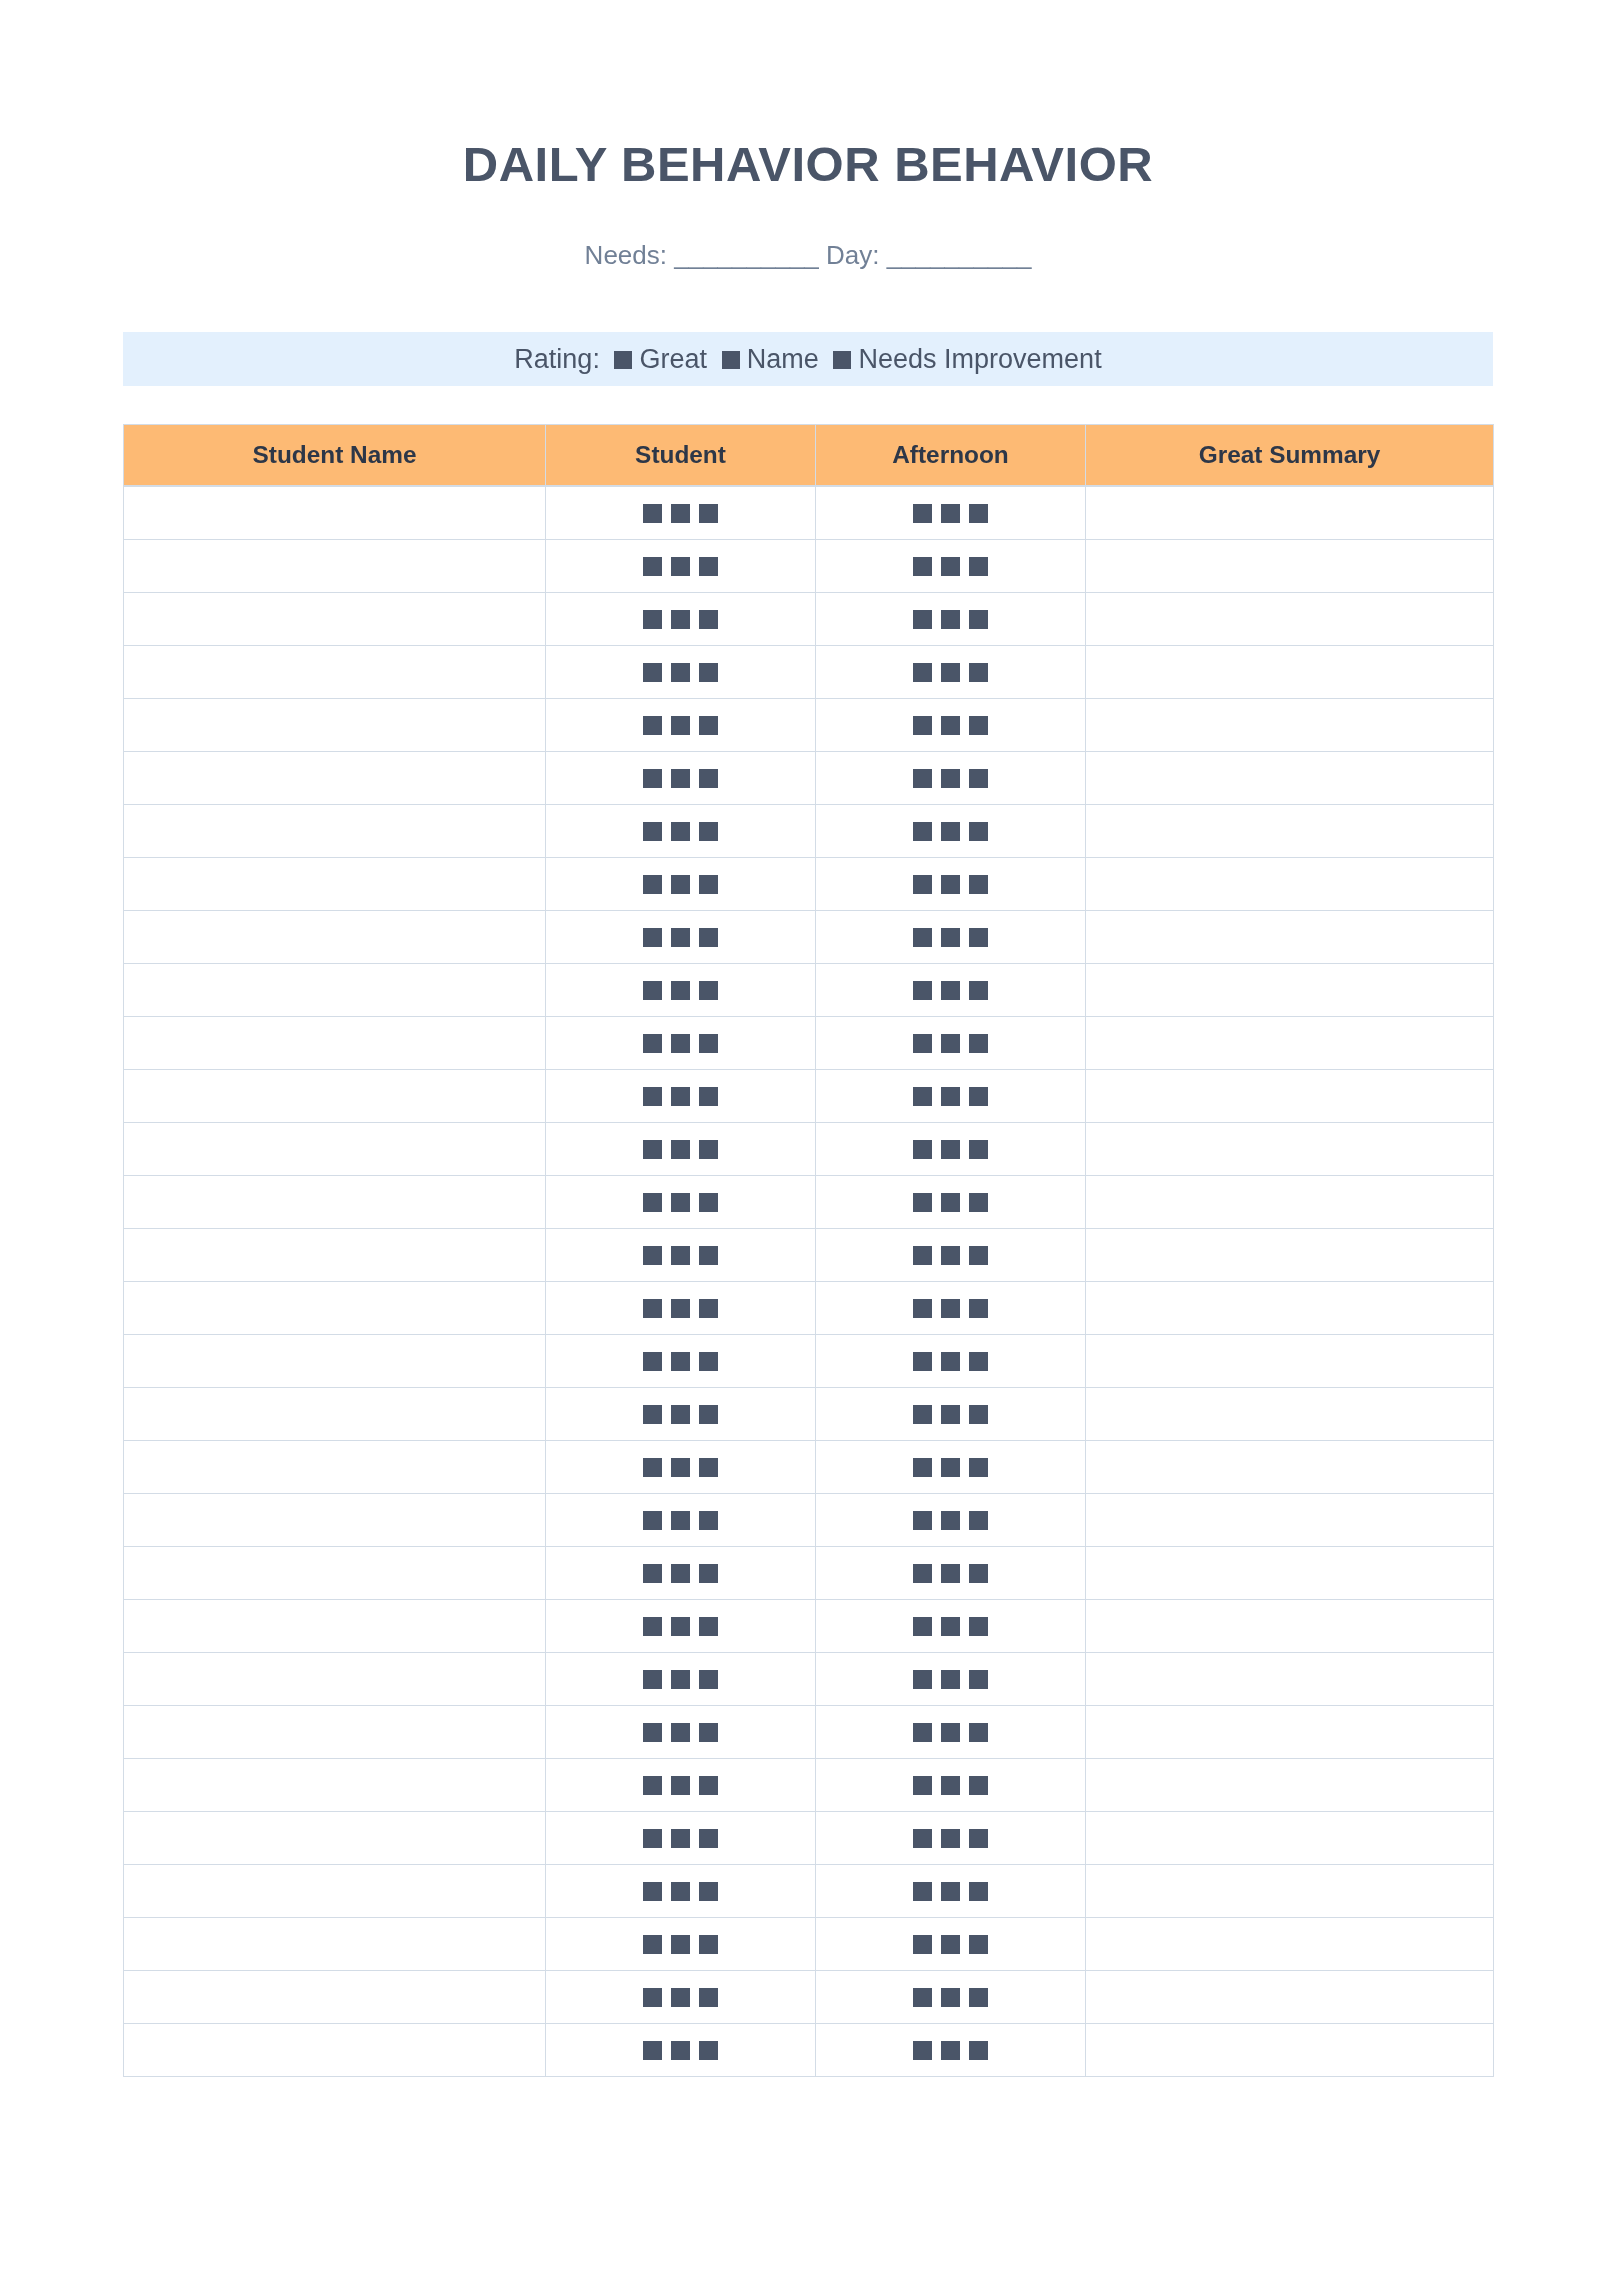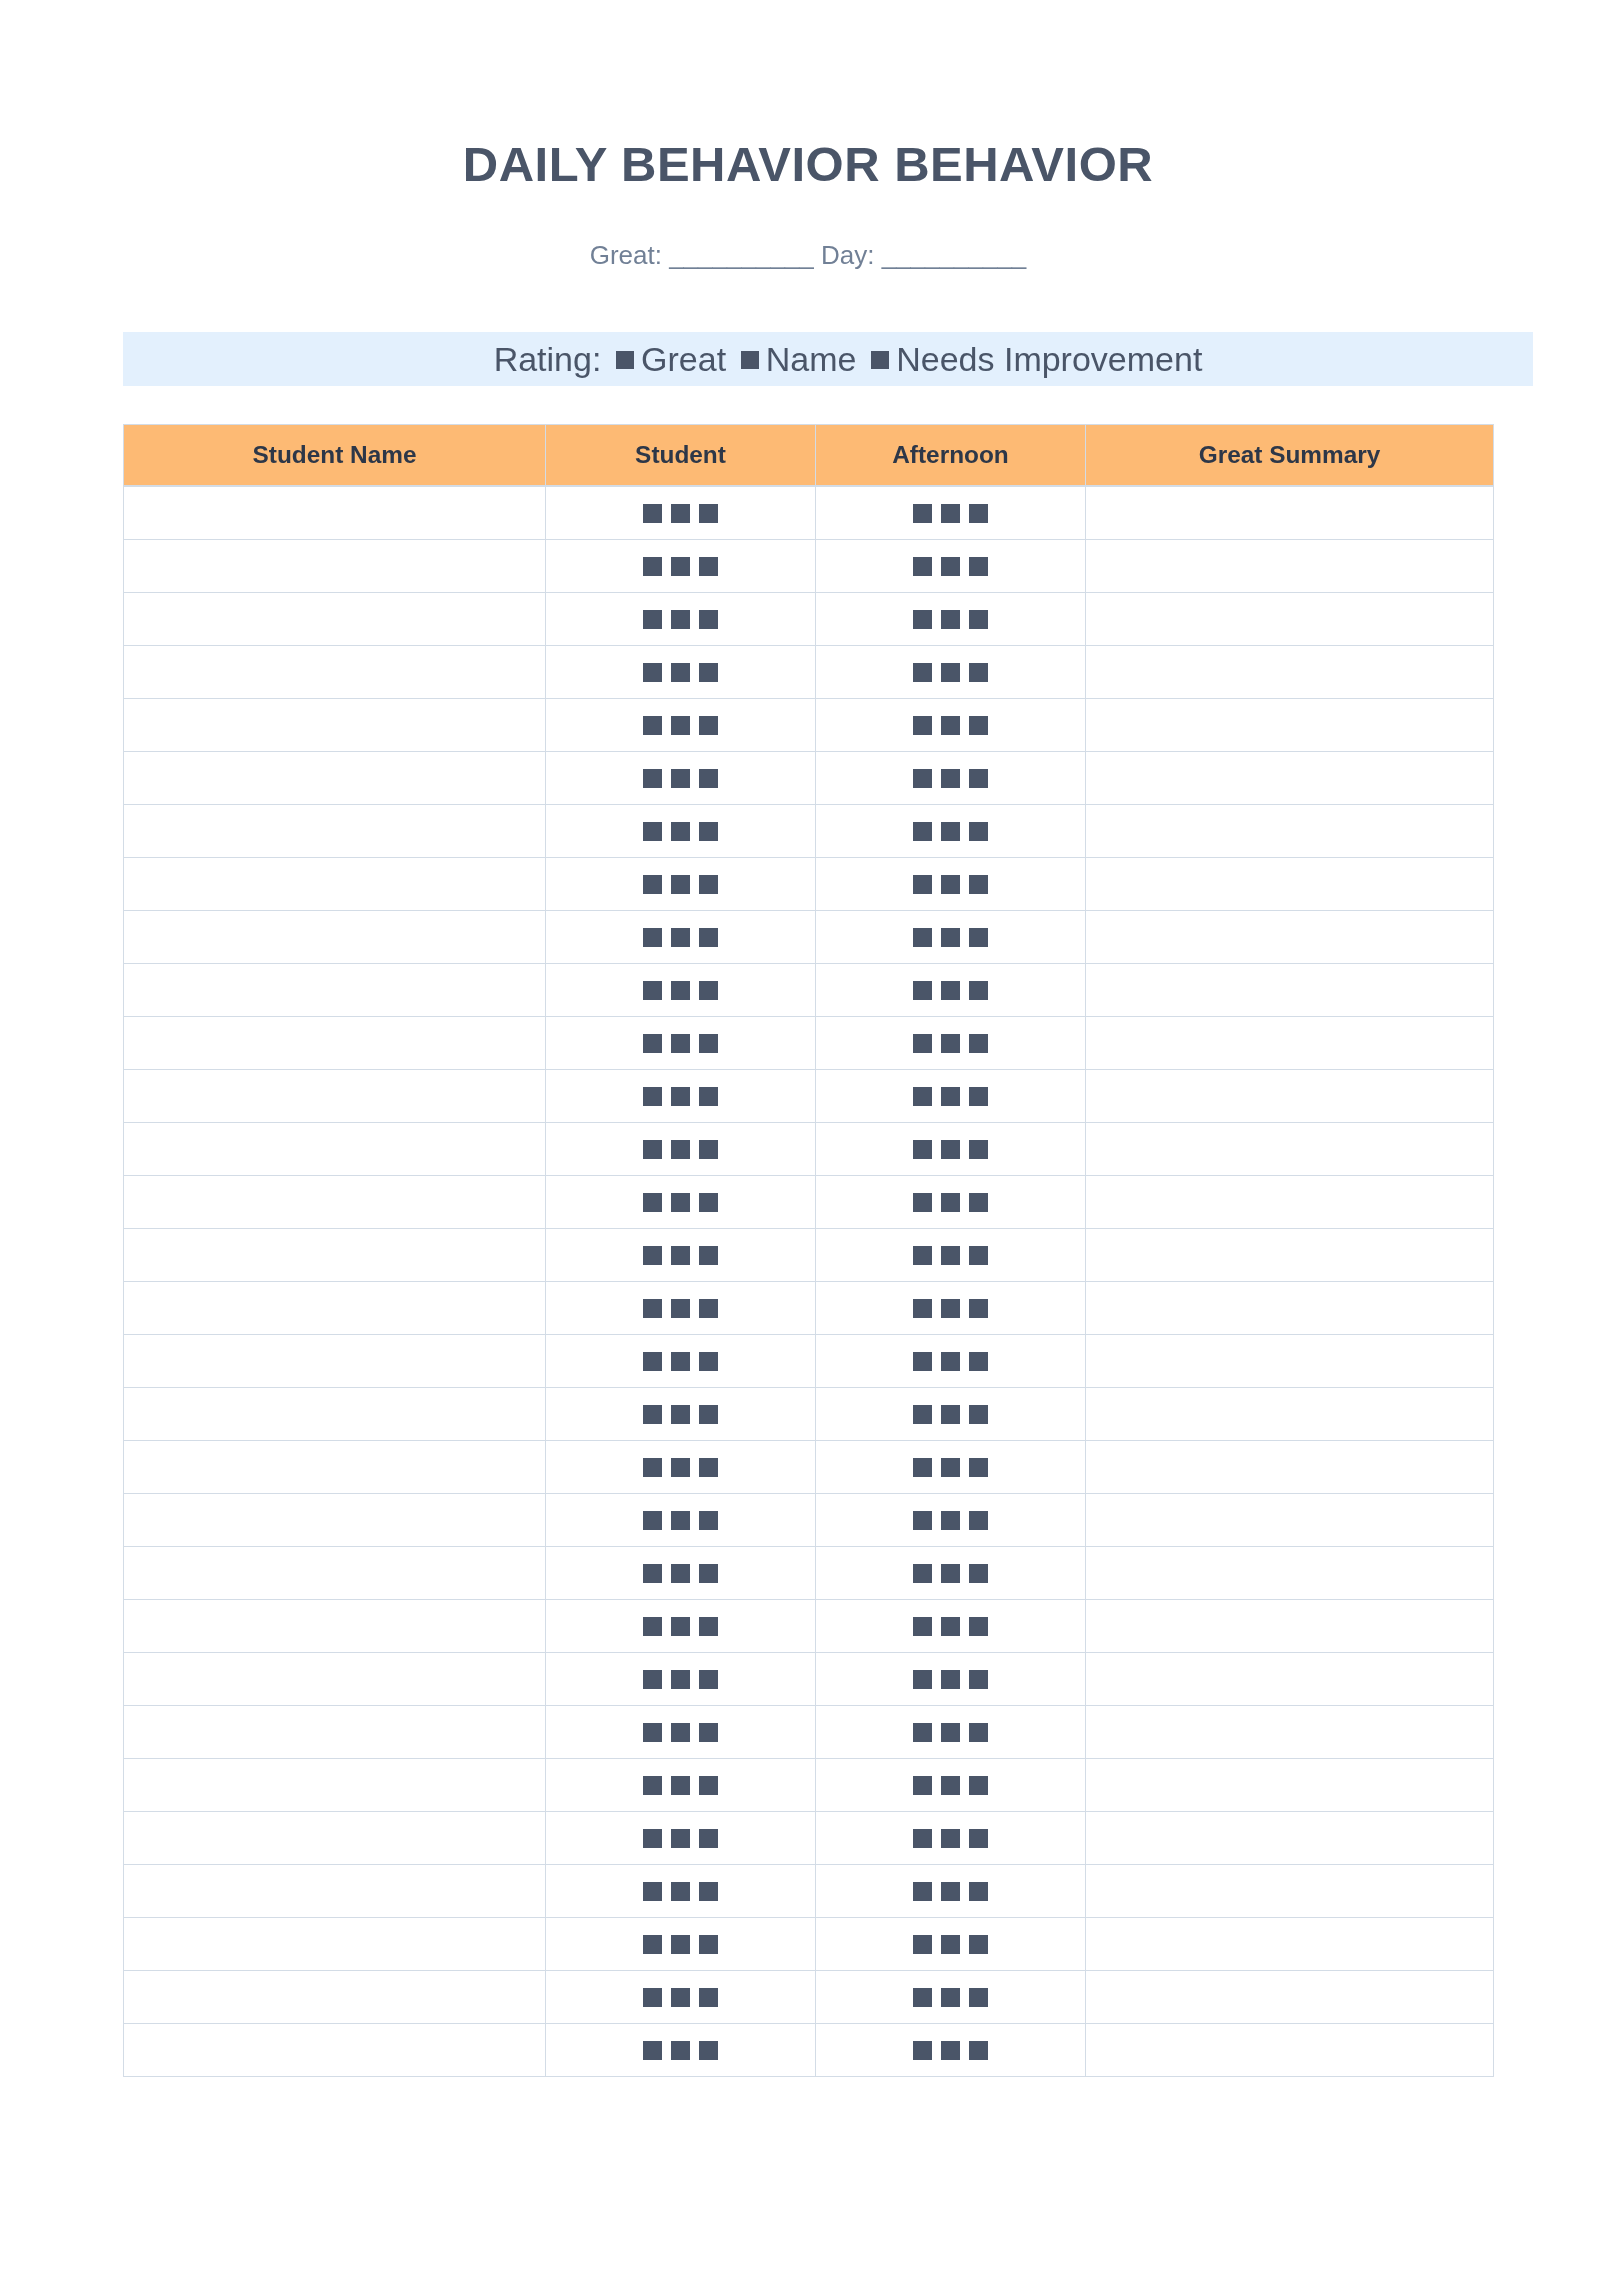--- a/index.html
+++ b/index.html
@@ -4,40 +4,40 @@
 <style>
   html, body { margin: 0; padding: 0; background: #ffffff; }
   body { width: 1616px; height: 2285px; position: relative; overflow: hidden;
          font-family: "Liberation Sans", sans-serif; }
   .title { position: absolute; left: 0; width: 1616px; top: 134px; text-align: center;
            font-size: 49px; font-weight: bold; color: #4a5568; letter-spacing: 0.5px; line-height: 60px; }
   .date-line { position: absolute; left: 0; width: 1616px; top: 237px; text-align: center;
                font-size: 26px; color: #718096; line-height: 36px; }
   .rating-band { position: absolute; left: 123px; width: 1370px; top: 332px; height: 54px;
                  background: #e3f0fd; display: flex; align-items: center; justify-content: center;
-                 font-size: 34px; color: #4a5568; padding-left: 40px; }
+                 font-size: 27px; color: #4a5568; }
   .rating-band .sq { display: inline-block; width: 18px; height: 18px; background: #4a5568;
                      margin: 0 7.2px 0 14.5px; position: relative; top: 0.9px; }
   .rating-band .lbl { white-space: pre; }
   table.tracker { position: absolute; left: 123px; top: 424px; width: 1370px;
                   border-collapse: collapse; table-layout: fixed; }
   table.tracker th, table.tracker td { border: 1.4px solid #d3dce6; padding: 0; }
   table.tracker thead th { background: #fdba74; height: 60px; font-size: 24.4px; font-weight: bold;
                            color: #2d3748; text-align: center; border-bottom: 2.7px solid #d3dce6; }
   table.tracker tbody td { height: 52px; text-align: center; vertical-align: middle; }
   .squares { display: inline-flex; gap: 9px; vertical-align: middle; }
   .squares span { display: block; width: 19px; height: 19px; background: #4a5568; }
 </style>
 </head>
 <body>
 
 <div class="title">DAILY BEHAVIOR BEHAVIOR</div>
 
 <div class="date-line">
-  <span>Great:</span>
+  <span>Needs:</span>
   <span>__________</span>
   <span>Day:</span>
   <span>__________</span>
 </div>
 
 <div class="rating-band">
   <span class="lbl">Rating:</span>
   <span class="sq"></span>
   <span class="lbl">Great</span>
   <span class="sq"></span>

